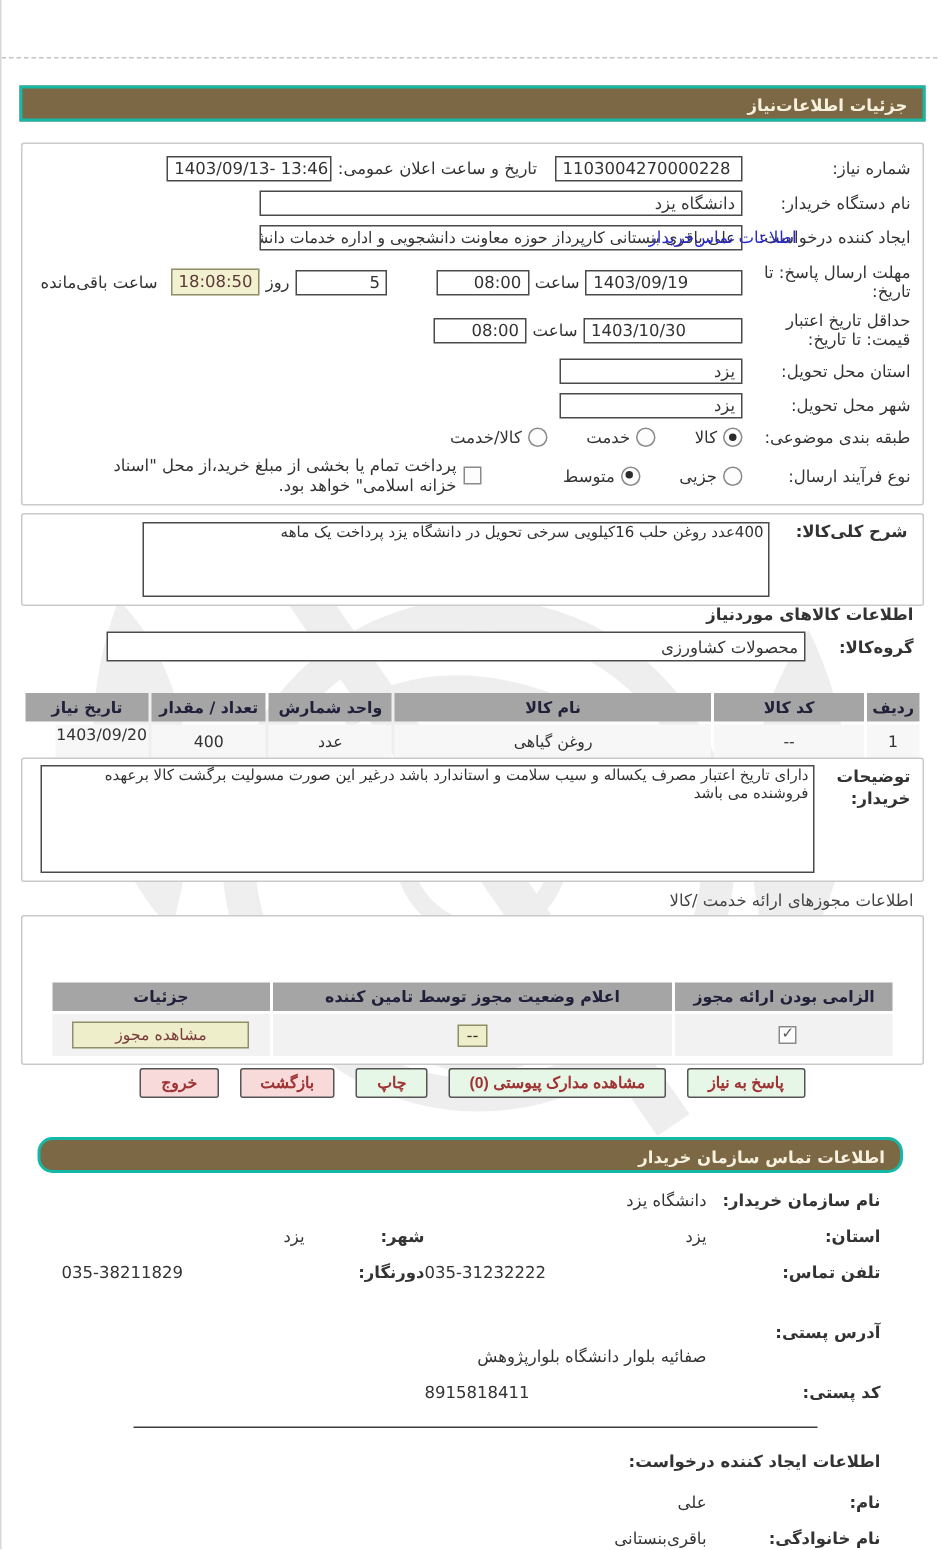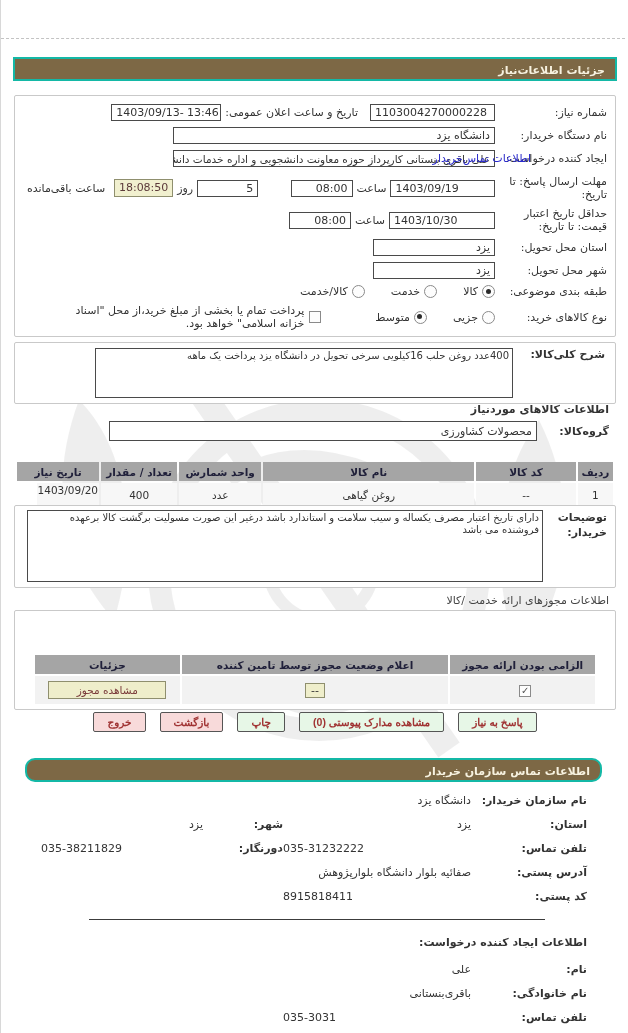--- a/index.html
+++ b/index.html
@@ -33,21 +33,21 @@
   .chk.checked{color:#555;font-size:10px;line-height:9px;text-align:center;}
   .opt{display:flex;align-items:center;margin-left:26px;}
   .box2{top:342px;right:13px;left:13px;height:62px;padding:5px 6px;display:flex;z-index:2;}
   .b2label{flex:none;width:96px;font-weight:bold;padding-right:4px;box-sizing:border-box;}
   .tarea{border:1px solid #4a4a4a;background:#fff;font-size:10px;line-height:12px;padding:1px 3px;
          box-sizing:border-box;overflow:hidden;}
   .t2{flex:1;height:50px;margin-left:74px;}
   .goods-title{position:absolute;top:403px;right:20px;font-weight:bold;z-index:2;}
   .group-row{position:absolute;top:421px;right:20px;left:13px;display:flex;align-items:center;z-index:2;}
   .group-label{flex:none;width:72px;font-weight:bold;}
-  .group-inp{width:428px;height:20px;line-height:19px;}
+  .group-inp{width:466px;height:20px;line-height:19px;}
   table{border-collapse:separate;border-spacing:2px;z-index:2;}
   .goods-table{position:absolute;top:460px;right:14px;left:14px;width:600px;}
   th{background:#a5a5a5;color:#20203a;font-weight:bold;font-size:10.5px;height:19px;padding:0 3px;}
   .goods-table td{background:#f7f7f7;text-align:center;height:21px;border-bottom:1px solid #cfcfcf;font-size:10.5px;}
   .box3{top:505px;right:13px;left:13px;height:83px;padding:4px 6px;display:flex;z-index:2;}
   .b3label{flex:none;width:64px;font-weight:bold;line-height:15px;padding-right:2px;}
   .t3{flex:1;height:72px;margin-left:6px;}
   .lic-title{position:absolute;top:594px;right:20px;color:#444;z-index:2;}
   .box4{top:610px;right:13px;left:13px;height:100px;padding-top:42px;z-index:2;}
   .lic-table{width:94%;margin:0 auto;}
@@ -55,21 +55,21 @@
   .ylw{background:#efeecb;border:1px solid #8f8f6e;color:#333;height:18px;line-height:17px;box-sizing:border-box;}
   .lic-status{width:96%;text-align:right;padding:0 5px;}
   .lic-btn{display:inline-block;width:118px;color:#7a3b3b;font-size:10.5px;cursor:pointer;}
   .btnrow{position:absolute;top:712px;left:0;right:0;display:flex;justify-content:center;gap:14px;z-index:2;}
   .btn{border:1px solid #555;border-radius:2px;background:#e7f7e7;color:#a03333;font-weight:bold;
        font-size:10.5px;height:20px;line-height:18px;padding:0 13px;cursor:pointer;white-space:nowrap;}
   .btn.pink{background:#f8dada;}
   .contact{position:absolute;top:794px;right:42px;left:40px;z-index:2;}
   .crow{display:grid;grid-template-columns:116px 188px 80px auto;align-items:center;margin-bottom:11px;}
   .clabel{font-weight:bold;}
-  .cspan{grid-column:2 / 5;}
+  .cspan{grid-column:2 / 5;margin-top:32px;}
   .hline{border-top:1px solid #3c3c3c;margin:16px 42px 16px 48px;}
   .ctitle{font-weight:bold;margin-bottom:14px;}
   .wm{position:absolute;top:360px;left:18px;z-index:0;opacity:0.16;pointer-events:none;}
 </style>
 </head>
 <body>
 
 <div class="page">
   <div class="dash"></div>
 
@@ -144,21 +144,21 @@
         <span class="radio"></span>
         <span>خدمت</span>
       </span>
       <span class="opt">
         <span class="radio"></span>
         <span>کالا/خدمت</span>
       </span>
     </div>
 
     <div class="frow">
-      <span class="flabel">نوع کالاهای خرید:</span>
+      <span class="flabel">نوع فرآیند ارسال:</span>
       <span class="opt">
         <span class="radio"></span>
         <span>جزیی</span>
       </span>
       <span class="opt">
         <span class="radio sel"></span>
         <span>متوسط</span>
       </span>
       <span class="opt" style="margin-right:28px;">
         <span class="chk"></span>

